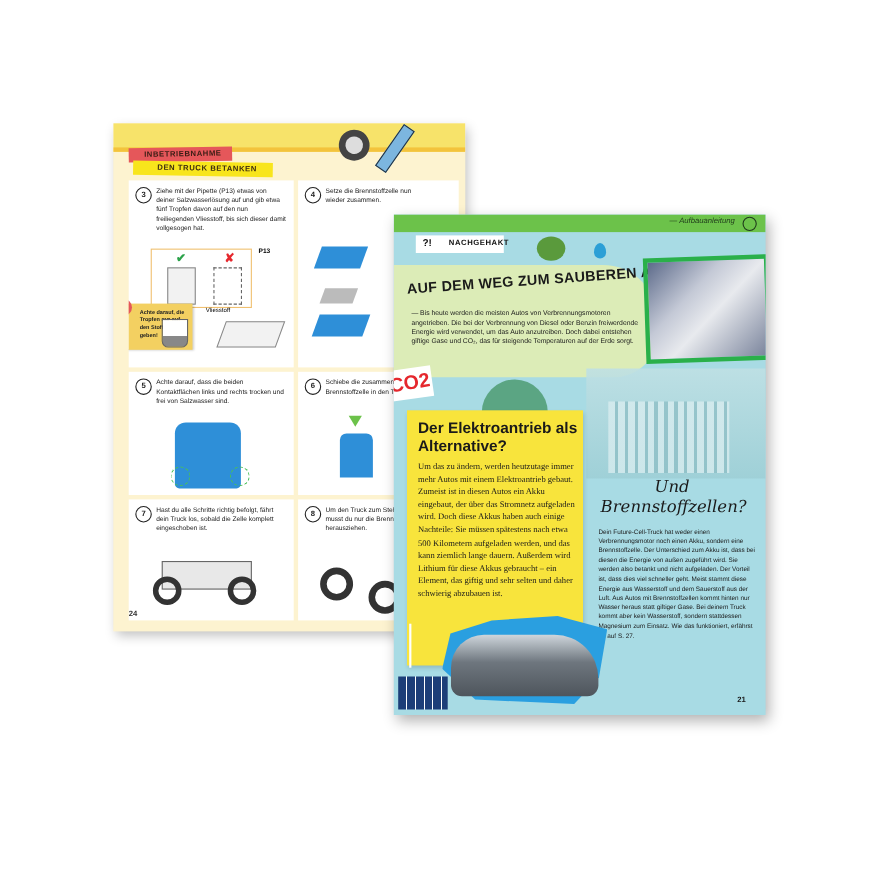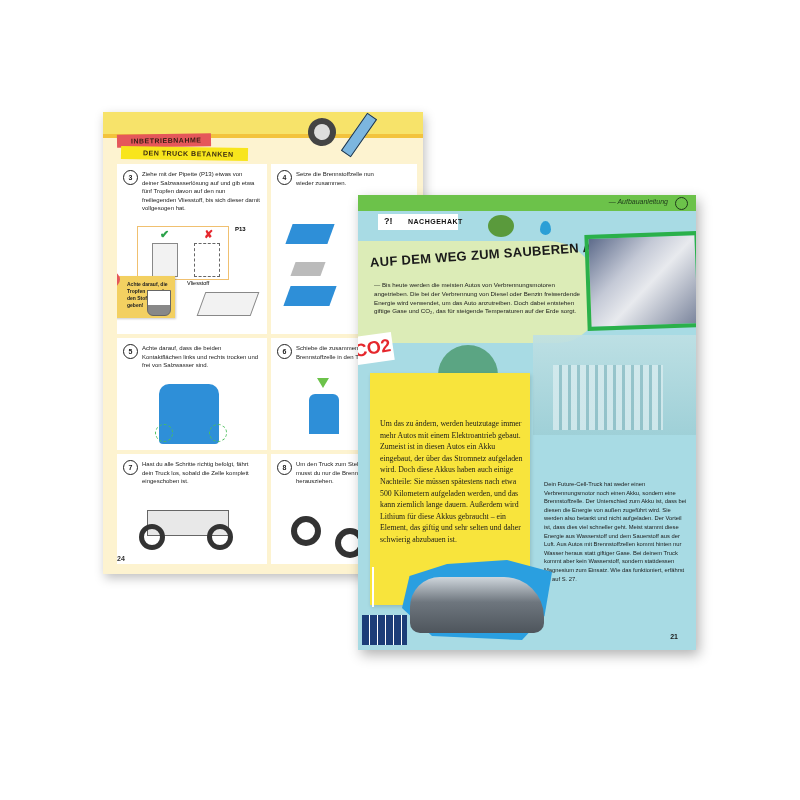--- a/index.html
+++ b/index.html
@@ -133,21 +133,23 @@
   <div class="bubble"></div>
   <div class="headline">AUF DEM WEG ZUM SAUBEREN ANTRIEB</div>
   <div class="intro">— Bis heute werden die meisten Autos von Verbrennungsmotoren angetrieben. Die bei der Verbrennung von Diesel oder Benzin freiwerdende Energie wird verwendet, um das Auto anzutreiben. Doch dabei entstehen giftige Gase und CO₂, das für steigende Temperaturen auf der Erde sorgt.</div>
   <div class="photo1"></div>
   <div class="co2-box"></div>
   <div class="co2">CO2</div>
   <div style="position:absolute;left:80px;top:150px;width:60px;height:30px;background:#3a8f5a;border-radius:30px 30px 0 0;opacity:.7;"></div>
   <div class="engine"></div>
   <div class="engine-bars"></div>
   <div class="yellowbox">
+    <div class="ytitle" style="width:145px;">Der Elektroantrieb als Alternative?</div>
     <div class="ybody">Um das zu ändern, werden heutzutage immer mehr Autos mit einem Elektroantrieb gebaut. Zumeist ist in diesen Autos ein Akku eingebaut, der über das Stromnetz aufgeladen wird. Doch diese Akkus haben auch einige Nachteile: Sie müssen spätestens nach etwa 500 Kilometern aufgeladen werden, und das kann ziemlich lange dauern. Außerdem wird Lithium für diese Akkus gebraucht – ein Element, das giftig und sehr selten und daher schwierig abzubauen ist.</div>
   </div>
+  <div class="und">Und Brennstoffzellen?</div>
   <div class="rbody">Dein Future-Cell-Truck hat weder einen Verbrennungsmotor noch einen Akku, sondern eine Brennstoffzelle. Der Unterschied zum Akku ist, dass bei diesen die Energie von außen zugeführt wird. Sie werden also betankt und nicht aufgeladen. Der Vorteil ist, dass dies viel schneller geht. Meist stammt diese Energie aus Wasserstoff und dem Sauerstoff aus der Luft. Aus Autos mit Brennstoffzellen kommt hinten nur Wasser heraus statt giftiger Gase. Bei deinem Truck kommt aber kein Wasserstoff, sondern stattdessen Magnesium zum Einsatz. Wie das funktioniert, erfährst du auf S. 27.</div>
   <div class="carpic"></div>
   <div class="carbody"></div>
   <div class="solar"></div>
   <div style="position:absolute;left:14px;top:372px;width:2px;height:40px;background:#fff;"></div>
   <div class="pnum21">21</div>
 </div>
 
 </body></html>

